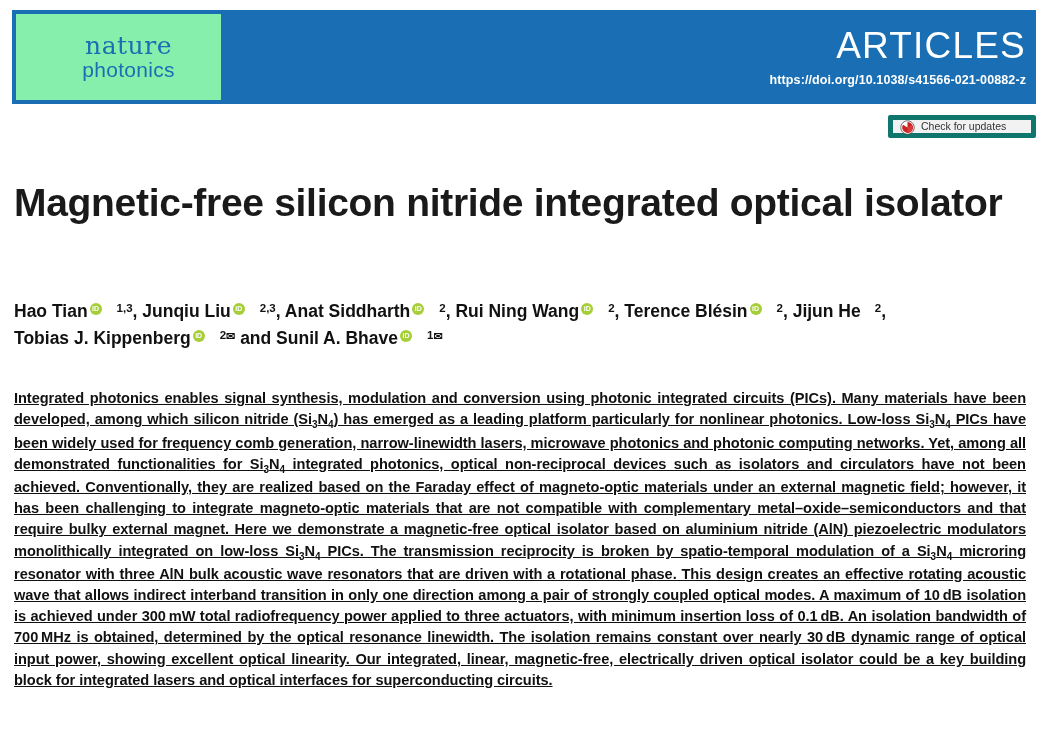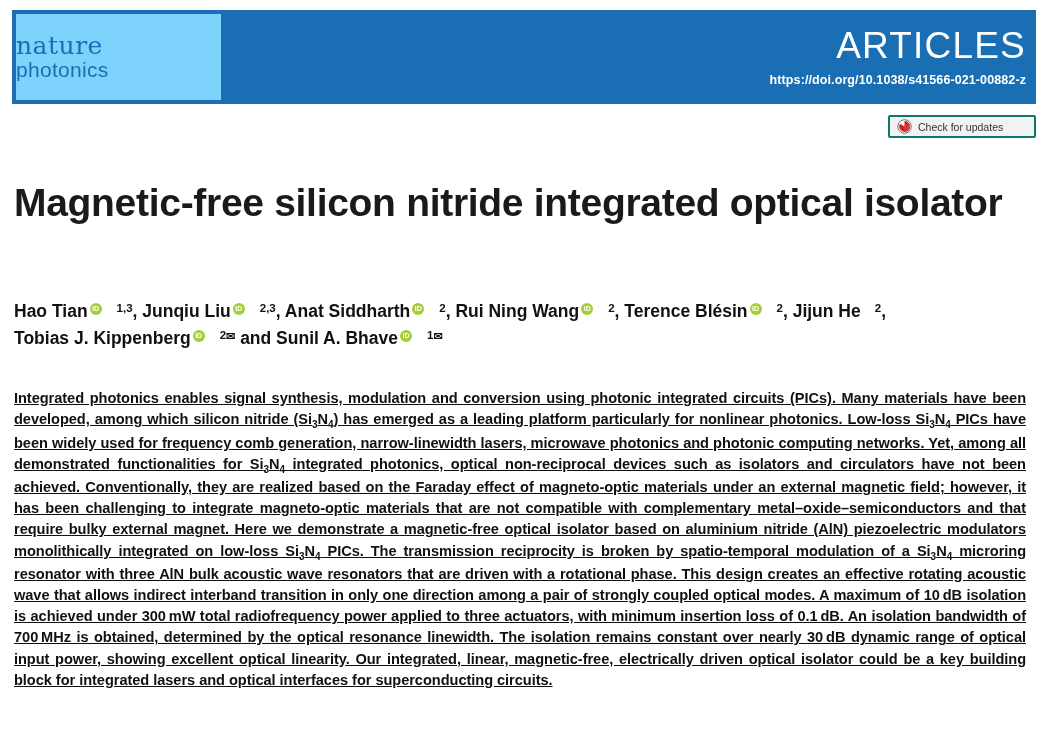--- a/index.html
+++ b/index.html
@@ -22,27 +22,28 @@
     left: 12px;
     top: 10px;
     width: 1024px;
     height: 94px;
     background: #1a6fb4;
     display: flex;
     align-items: stretch;
   }
   .journal-logo {
     width: 205px;
-    background: #7dd3fc;
+    background: #86efac;
     margin: 4px 0 4px 4px;
     display: flex;
     flex-direction: column;
     justify-content: center;
-    align-items: flex-start;
+    align-items: center;
     box-sizing: border-box;
+    padding-left: 20px;
   }
   .journal-logo .jl-line1 {
     font-family: "DejaVu Serif", serif;
     font-size: 25px;
     color: #1a6fb4;
     letter-spacing: 0.5px;
     line-height: 1.05;
   }
   .journal-logo .jl-line2 {
     font-family: Liberation Sans, sans-serif;
@@ -76,24 +77,23 @@
   }
 
   
   .updates-badge {
     position: absolute;
     right: 12px;
     top: 115px;
     width: 148px;
     height: 23px;
     background: #f2f2f2;
-    border: 2px solid #0f766e;
+    border: 5px solid #0f766e;
     border-radius: 2px;
     display: flex;
-    align-items: center;
     gap: 6px;
     padding-left: 7px;
     box-sizing: border-box;
   }
   .updates-badge .badge-icon {
     width: 15px;
     height: 15px;
     flex: 0 0 auto;
   }
   .updates-badge .badge-text {

